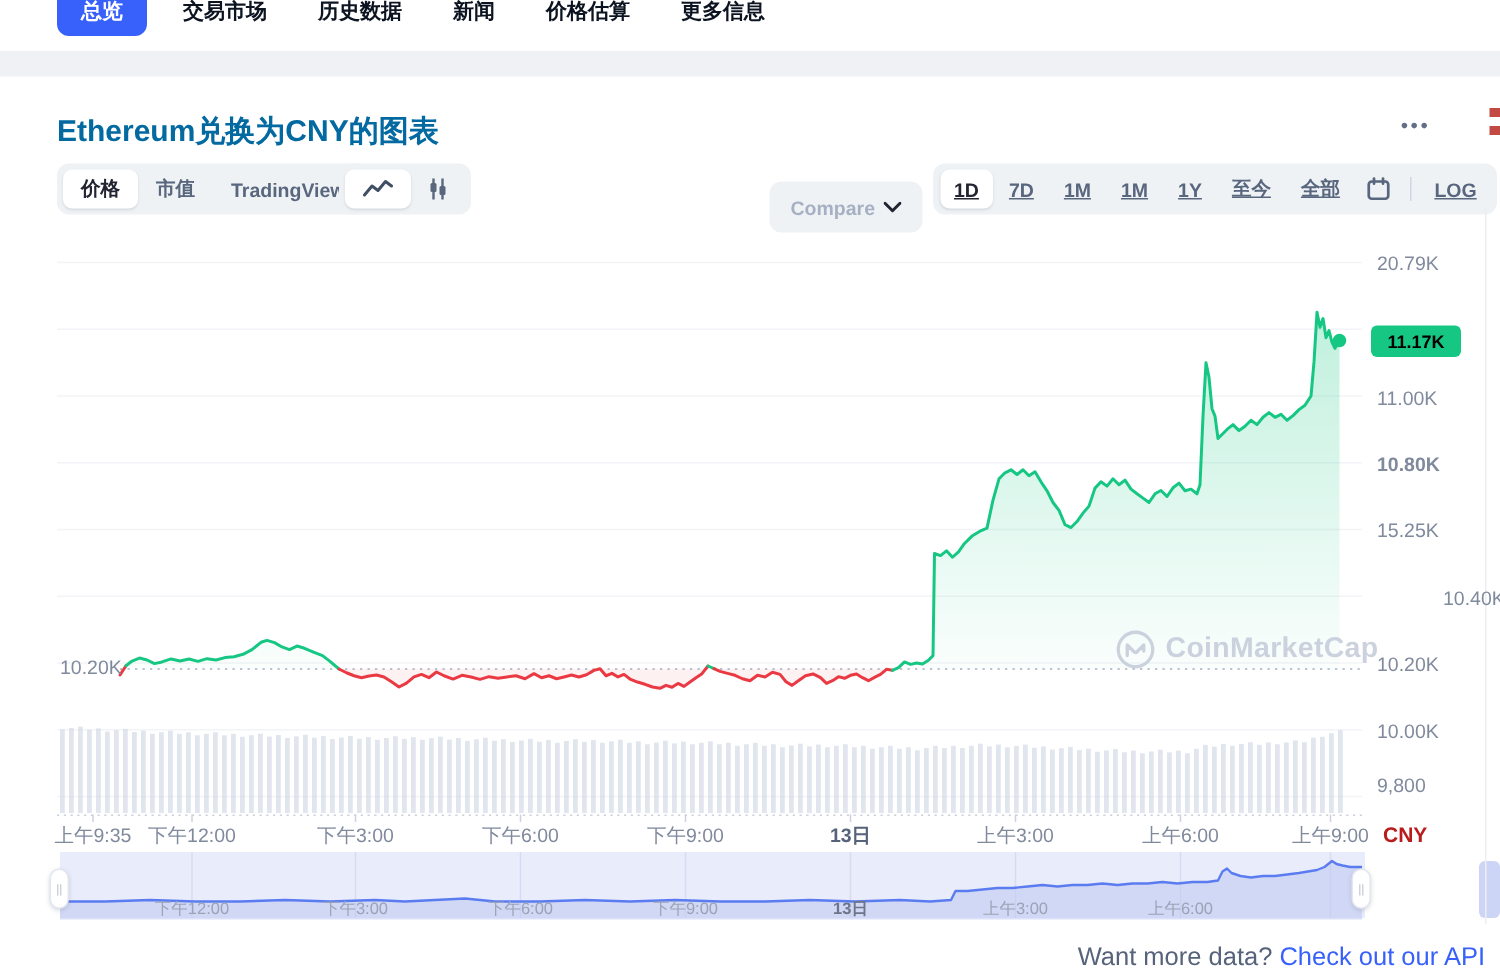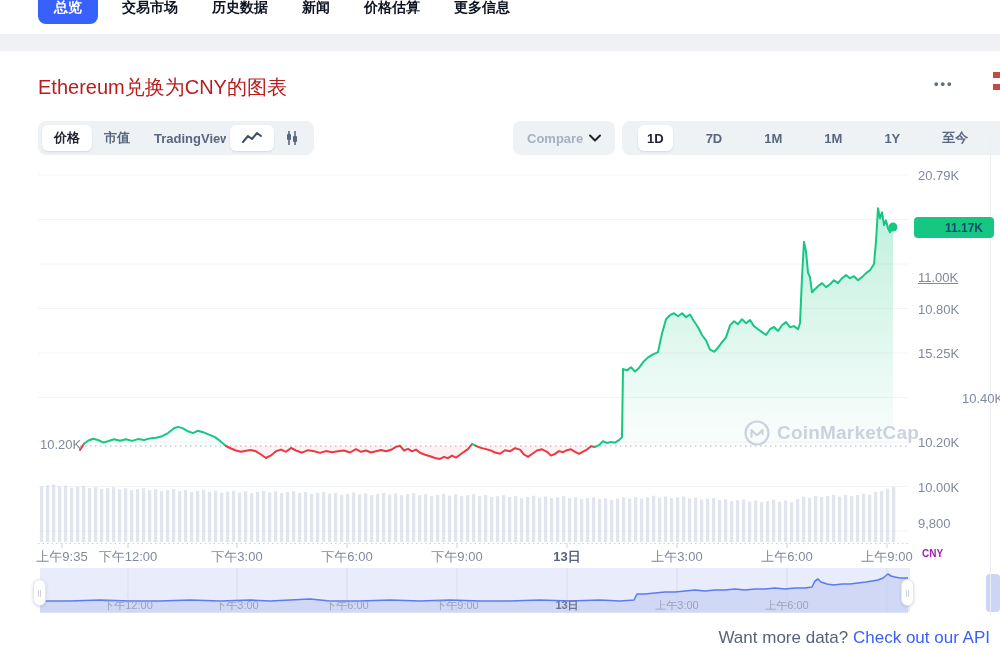--- a/index.html
+++ b/index.html
@@ -8,43 +8,43 @@
     background:#ffffff;
     font-family:"Liberation Sans","DejaVu Sans",sans-serif;
     color:#0d1421;
   }
   
   .topnav{position:absolute;left:38px;top:-8px;display:flex;align-items:center;gap:14px;z-index:5;}
   .topnav .tab{font-size:14px;font-weight:700;color:#0d1421;padding:7px 10px;white-space:nowrap;cursor:pointer;}
   .topnav .tab.active{background:#3861fb;color:#fff;border-radius:8px;padding:7px 16px;}
   .gray-band{position:absolute;left:0;top:34px;width:1000px;height:17px;background:#f0f1f4;}
   
-  .page-title{position:absolute;left:38px;top:74px;font-size:20px;font-weight:400;color:#b91c1c;}
+  .page-title{position:absolute;left:38px;top:74px;font-size:20px;font-weight:700;color:#0369a1;}
   .more-dots{position:absolute;left:934px;top:76px;font-size:13px;letter-spacing:2px;color:#616e85;font-weight:800;cursor:pointer;}
   
-  .seg-group{position:absolute;top:121px;height:34px;background:#eff2f5;border-radius:8px;display:flex;align-items:center;padding:0 4px;box-sizing:border-box;}
+  .seg-group{position:absolute;top:109px;height:34px;background:#eff2f5;border-radius:8px;display:flex;align-items:center;padding:0 4px;box-sizing:border-box;}
   .seg-btn{height:26px;display:flex;align-items:center;padding:0 12px;border-radius:6px;font-size:13px;font-weight:700;color:#58667e;cursor:pointer;white-space:nowrap;}
   .seg-btn.active{background:#ffffff;color:#222531;box-shadow:0 1px 2px rgba(128,138,157,.25);}
   .g-left1{left:38px;}
   .g-left2{left:226px;}
   .g-left2 .seg-btn{padding:0 10px;}
   .compare-btn{position:absolute;left:513px;top:121px;height:34px;background:#eff2f5;border-radius:8px;display:flex;align-items:center;gap:6px;padding:0 14px;box-sizing:border-box;cursor:pointer;}
   .compare-btn .lbl{font-size:13px;font-weight:700;color:#a6b0c3;}
   .g-range{left:622px;}
-  .g-range .seg-btn{padding:0 9px;margin:0 12px;}
+  .g-range .seg-btn{padding:0 9px;margin:0 1px;text-decoration:underline;}
   .range-divider{width:1px;height:16px;background:#cfd6e4;margin:0 5px;}
   .cal-icon{display:flex;align-items:center;padding:0 8px;cursor:pointer;}
   
   .ylab{position:absolute;left:918px;font-size:13px;font-weight:500;color:#808a9d;}
-  .price-badge{position:absolute;left:914px;top:217px;width:60px;height:21px;background:#16c784;color:#0c4a6e;
-    font-size:12px;font-weight:700;display:flex;align-items:center;justify-content:center;border-radius:4px;z-index:3;padding-left:20px;}
+  .price-badge{position:absolute;left:914px;top:217px;width:60px;height:21px;background:#16c784;color:#000000;
+    font-size:12px;font-weight:700;display:flex;align-items:center;justify-content:center;border-radius:4px;z-index:3;}
   .start-price{position:absolute;left:40px;top:437px;font-size:13px;font-weight:500;color:#808a9d;}
   .xlab{position:absolute;top:548px;font-size:13px;font-weight:400;color:#808a9d;transform:translateX(-50%);white-space:nowrap;}
   .xlab.bold, .ylab.bold{color:#56637a;font-weight:800;}
-  .cny-x{position:absolute;left:922px;top:548px;font-size:10px;font-weight:800;color:#a21caf;}
+  .cny-x{position:absolute;left:922px;top:548px;font-size:14px;font-weight:800;color:#b91c1c;}
   
   .watermark{position:absolute;left:744px;top:420px;display:flex;align-items:center;gap:7px;z-index:1;opacity:.95;}
   .watermark .wm-text{font-size:19px;font-weight:800;color:#c9d0dd;letter-spacing:.2px;}
   
   .nav-label{position:absolute;font-size:11px;font-weight:500;color:#9aa4b5;transform:translateX(-50%);top:598px;z-index:2;white-space:nowrap;}
   .nav-label.bold{color:#6b7689;font-weight:800;}
   .nav-handle{position:absolute;top:579px;width:13px;height:27px;background:#fff;border:1px solid #e2e6ee;border-radius:8px;
     box-shadow:0 1px 3px rgba(100,110,130,.25);z-index:3;display:flex;align-items:center;justify-content:center;
     font-size:8px;color:#b8bfcc;cursor:ew-resize;box-sizing:border-box;}
   .nav-scroll-sliver{position:absolute;left:986px;top:574px;width:14px;height:38px;background:#ccd5f5;border-radius:4px;}
@@ -345,22 +345,22 @@
 <div class="footer">
   <span class="q">Want more data?</span>
   <a href="#">Check out our API</a>
 </div>
 
 <div class="edge-line"></div>
 <div class="edge-red1"></div>
 <div class="edge-red2"></div>
 
 <div class="ylab" style="top: 168px;">20.79K</div>
-<div class="ylab" style="top: 270px; text-decoration: underline;">11.00K</div>
-<div class="ylab" style="top: 301.5px;">10.80K</div>
+<div class="ylab" style="top: 258px;">11.00K</div>
+<div class="ylab" style="top: 301.5px; font-weight: bold;">10.80K</div>
 <div class="ylab" style="top: 346px;">15.25K</div>
 <div class="ylab" style="top: 390.5px; margin-left: 44px;">10.40K</div>
 <div class="ylab" style="top: 435px;">10.20K</div>
 <div class="ylab" style="top: 479.5px;">10.00K</div>
 <div class="ylab" style="top: 516px;">9,800</div>
 <div class="xlab" style="left: 62px;">上午9:35</div>
 <div class="xlab" style="left: 128px;">下午12:00</div>
 <div class="xlab" style="left: 237px;">下午3:00</div>
 <div class="xlab" style="left: 347px;">下午6:00</div>
 <div class="xlab" style="left: 457px;">下午9:00</div>

